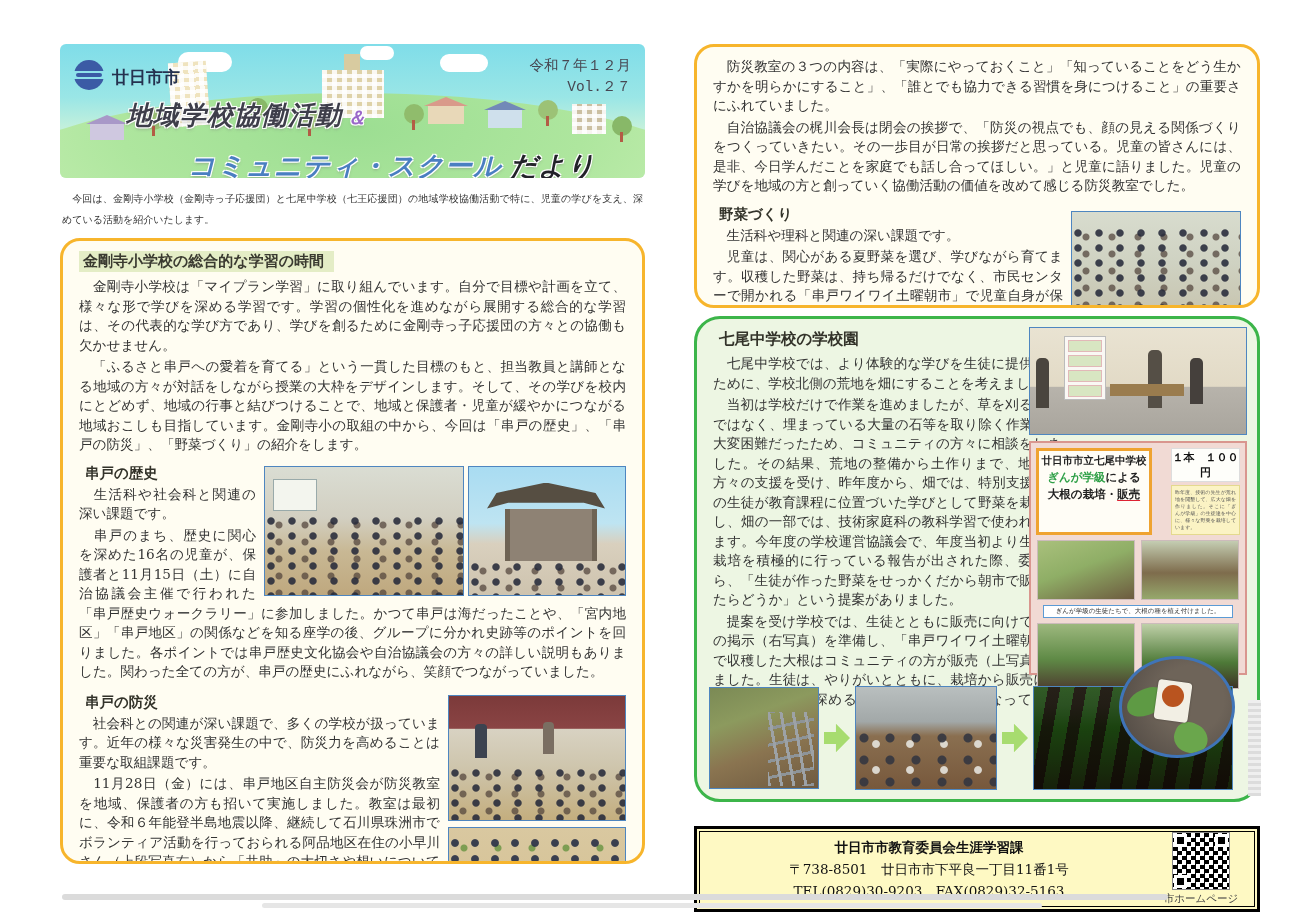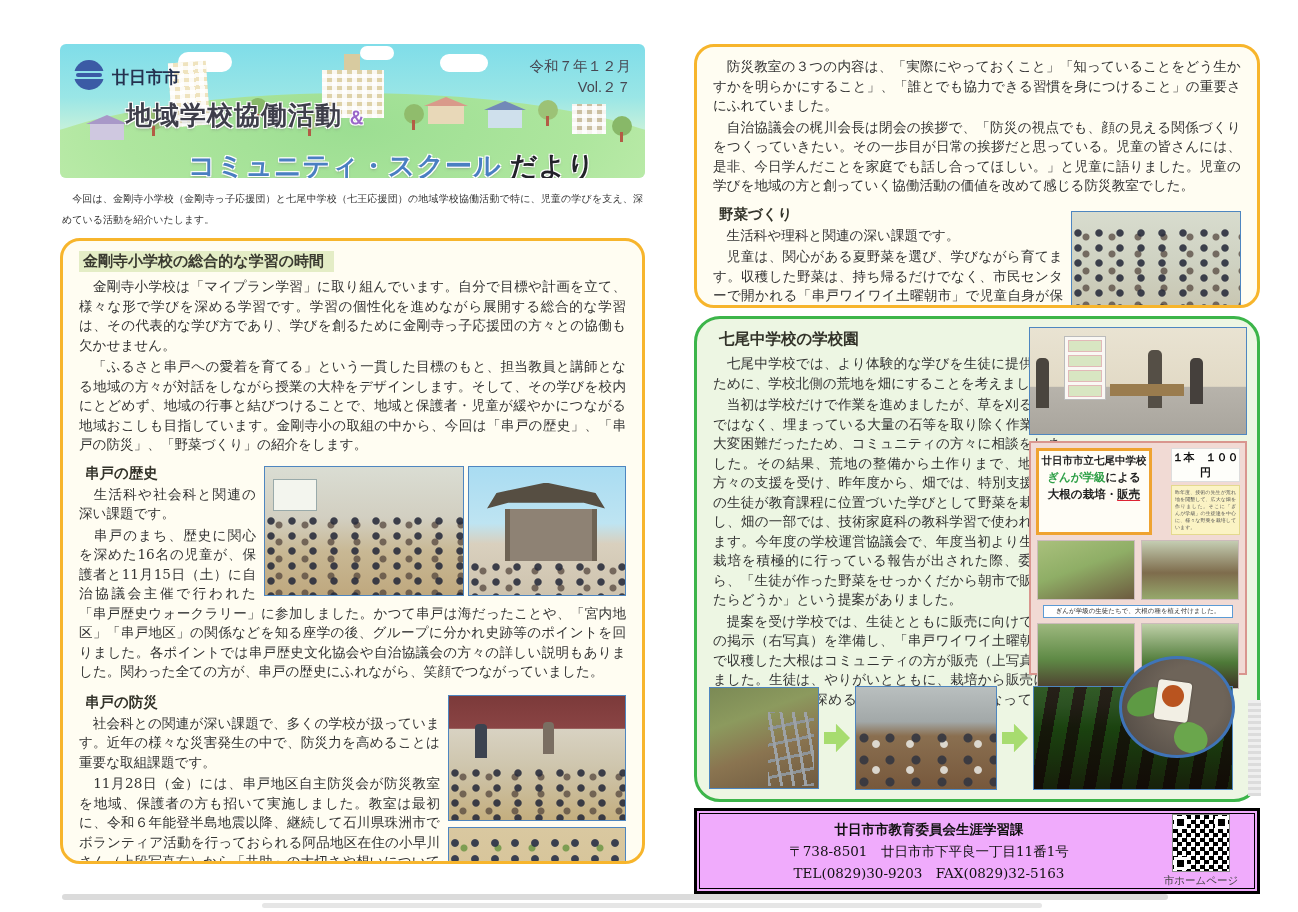--- a/index.html
+++ b/index.html
@@ -19,22 +19,22 @@
        repeating-linear-gradient(90deg,rgba(255,255,255,.85) 0 5px,transparent 5px 10px);}
   .roof{position:absolute;left:-4px;right:-4px;top:-9px;height:9px;clip-path:polygon(0 100%,50% 0,100% 100%);}
   .tree{position:absolute;width:20px;height:20px;border-radius:50%;}
   .trunk{position:absolute;left:8px;top:16px;width:3px;height:10px;background:#B35C45;}
   .emblem{position:absolute;left:14px;top:16px;width:30px;height:30px;border-radius:50%;background:#3B5BA5;}
   .emblem .band{position:absolute;left:-4px;right:-4px;top:11px;height:8px;background:#8FE2EA;}
   .emblem .bar{position:absolute;left:2px;right:2px;top:13px;height:4px;background:#3B5BA5;border-radius:2px;}
   .cityname{position:absolute;left:52px;top:22px;font-family:"DejaVu Sans","Liberation Sans",sans-serif;
             font-weight:bold;font-size:17px;color:#25324f;}
   .issue{position:absolute;right:14px;top:12px;text-align:right;font-size:14.5px;color:#474752;
-         font-family:Liberation Sans, sans-serif;line-height:21px;}
-  .t-outline{text-shadow:-1px -1px 0 #fff,1px -1px 0 #fff,-1px 1px 0 #fff,1px 1px 0 #fff,0 2px 3px rgba(120,120,120,.5);}
+         font-family:Liberation Mono, monospace;line-height:21px;}
+  .t-outline{text-shadow:-1px -1px 0 #fff,1px -1px 0 #fff,-1px 1px 0 #fff,1px 1px 0 #fff,0 2px 3px rgba(120,120,120,.5);font-style:italic;}
   .title1{position:absolute;left:66px;top:54px;font-family:"DejaVu Sans","Liberation Sans",sans-serif;
           font-weight:bold;font-size:26px;color:#3E3E4A;letter-spacing:1px;}
   .title-amp{font-size:19px;color:#9A67C9;margin-left:5px;}
   .title2{position:absolute;left:128px;top:88px;font-family:"DejaVu Sans","Liberation Sans",sans-serif;
           font-weight:bold;font-size:27px;letter-spacing:1px;margin-top:16px;}
   .title2 .cs{color:#4A7FC1;}
   .title2 .dayori{color:#222229;margin-left:8px;}
   
   .intro{margin:10px 2px 0 2px;font-size:10px;line-height:21px;text-align:justify;}
   p.body{margin:2px 0;font-size:13.6px;line-height:19.5px;text-align:justify;}
@@ -127,21 +127,21 @@
      clip-path:polygon(0 32%,46% 32%,46% 8%,100% 50%,46% 92%,46% 68%,0 68%);
      filter:drop-shadow(0 0 1px #3F9A3F);}
   .inset{position:absolute;right:-2px;top:-30px;width:110px;height:96px;border-radius:50%;
      border:3px solid #3F74B8;overflow:hidden;
      background:radial-gradient(circle at 62% 42%,#6E6459 0 38%,#585049 78%,#4A443E 100%);}
   .inset .leaf1{position:absolute;left:4px;top:30px;width:40px;height:26px;background:#5E9A44;border-radius:60% 40% 55% 45%;transform:rotate(-18deg);}
   .inset .leaf2{position:absolute;left:52px;bottom:2px;width:34px;height:30px;background:#6AA64C;border-radius:45% 55% 50% 50%;transform:rotate(20deg);}
   .inset .tag{position:absolute;left:34px;top:22px;width:34px;height:40px;background:#F2EFE4;border-radius:4px;transform:rotate(8deg);box-shadow:0 0 2px rgba(0,0,0,.4);}
   .inset .stamp{position:absolute;left:40px;top:26px;width:22px;height:22px;border-radius:50%;background:#B9541F;}
   
-  .footer{box-sizing:border-box;margin-top:6px;border:3px solid #000;background:#f0abfc;padding:2px;height:86px;}
+  .footer{box-sizing:border-box;margin-top:24px;border:3px solid #000;background:#fef9c3;padding:2px;height:86px;}
   .footer-in{box-sizing:border-box;border:1px solid #000;height:100%;display:flex;align-items:center;}
   .f-text{flex:1;text-align:center;line-height:22px;}
   .f-org{font-family:"DejaVu Sans","Liberation Sans",sans-serif;font-weight:bold;font-size:13.5px;color:#111;}
   .f-line{font-size:13.5px;color:#111;}
   .f-qrwrap{width:86px;text-align:center;margin-right:10px;}
   .qr{position:relative;width:56px;height:56px;margin:0 auto;border:1px solid #888;
       background:repeating-conic-gradient(#000 0% 25%,#fff 0% 50%) 0 0/9px 9px;}
   .qr .m{position:absolute;width:13px;height:13px;background:#000;box-shadow:inset 0 0 0 3px #fff,inset 0 0 0 5px #000;}
   .qr .m1{left:1px;top:1px;} .qr .m2{right:1px;top:1px;} .qr .m3{left:1px;bottom:1px;}
   .f-qrcap{font-size:10.5px;color:#444;margin-top:2px;font-family:"DejaVu Sans","Liberation Sans",sans-serif;}

